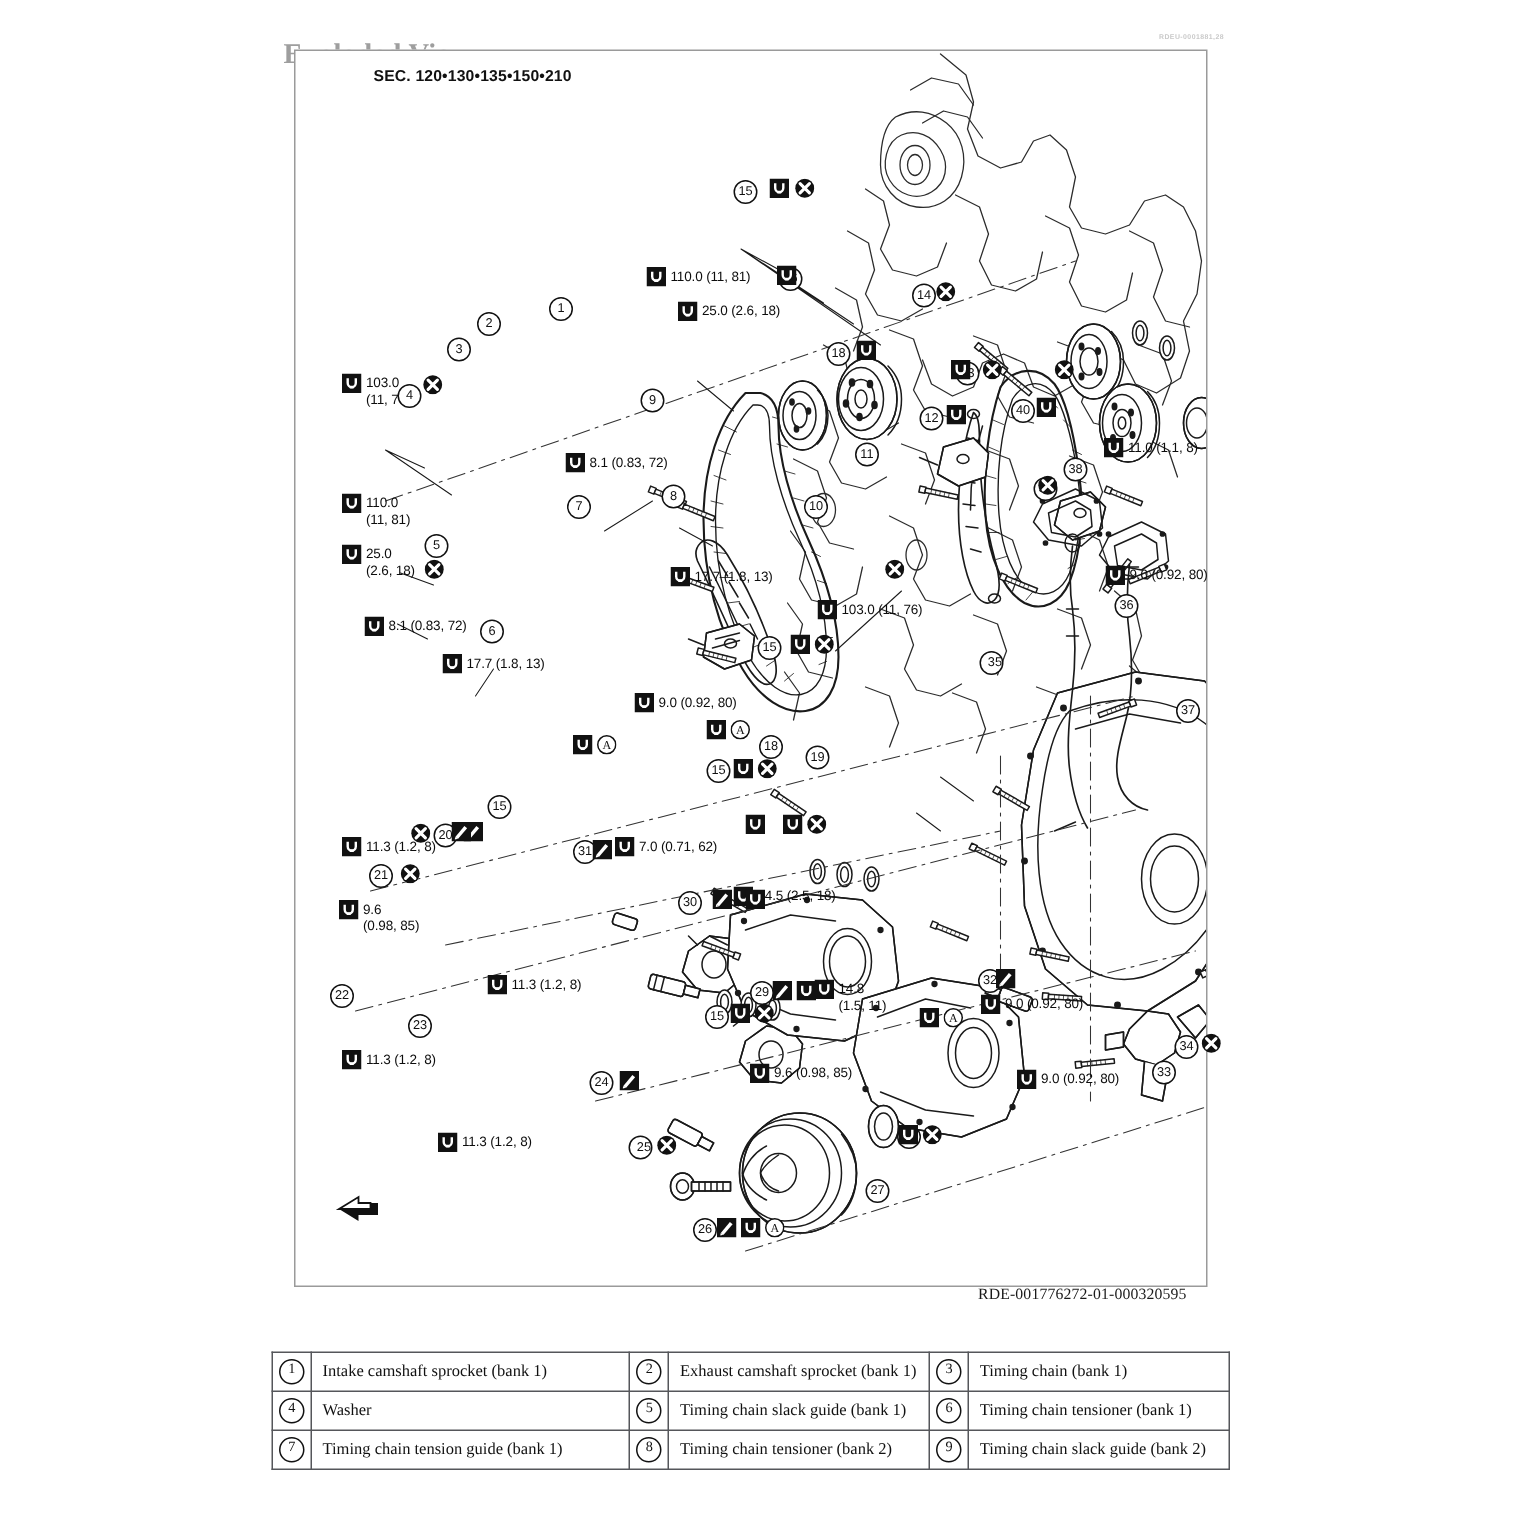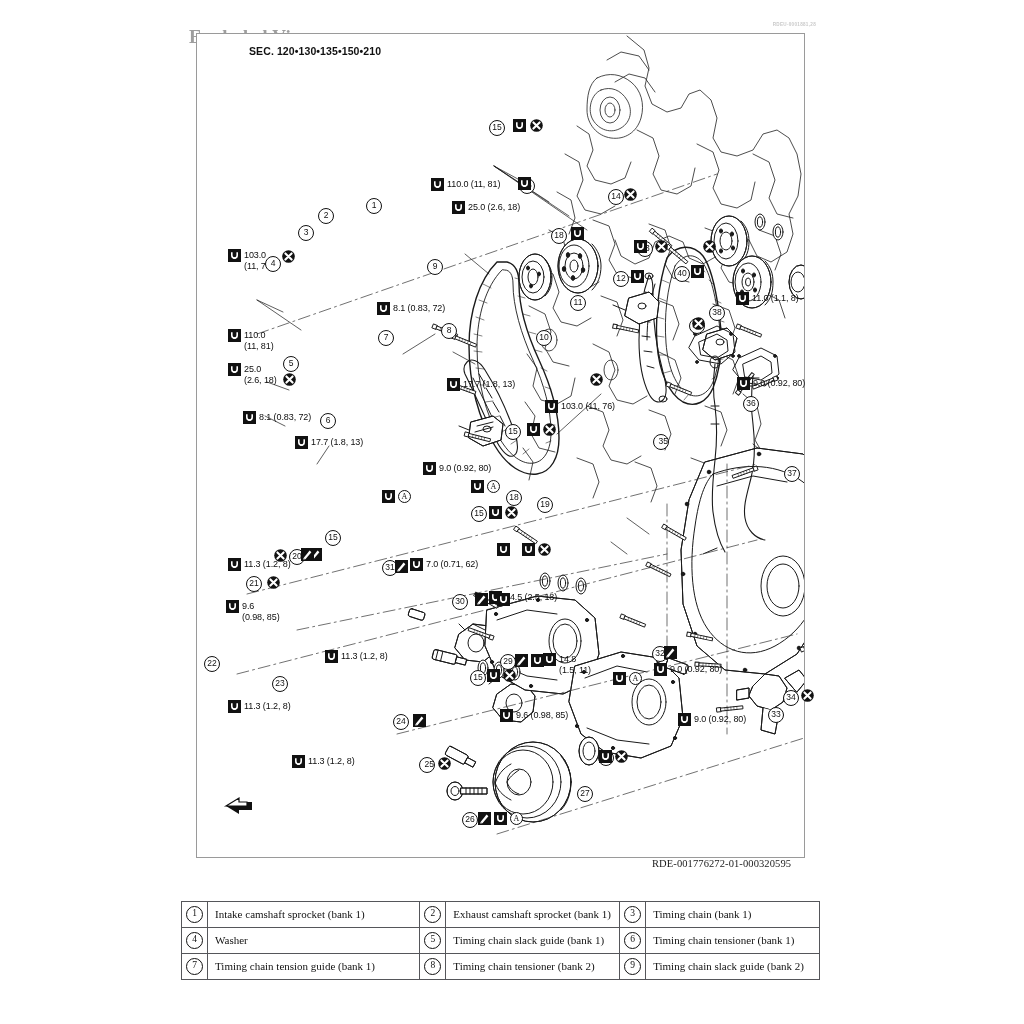--- a/index.html
+++ b/index.html
@@ -805,21 +805,21 @@
       <div class="circnum" style="left: 519px; top: 178px;">16</div>
       <div class="circnum" style="left: 551px; top: 228px;">18</div>
       <div class="circnum" style="left: 506px; top: 490px;">18</div>
       <div class="circnum" style="left: 537px; top: 497px;">19</div>
       <div class="circnum" style="left: 505px; top: 424px;">15</div>
       <div class="circnum" style="left: 471px; top: 506px;">15</div>
       <div class="circnum" style="left: 325px; top: 530px;">15</div>
       <div class="circnum" style="left: 470px; top: 670px;">15</div>
       <div class="circnum" style="left: 289px; top: 549px;">20</div>
       <div class="circnum" style="left: 246px; top: 576px;">21</div>
-      <div class="circnum" style="left: 204px; top: 656px;">22</div>
+      <div class="circnum" style="left: 220px; top: 656px;">22</div>
       <div class="circnum" style="left: 272px; top: 676px;">23</div>
       <div class="circnum" style="left: 393px; top: 714px;">24</div>
       <div class="circnum" style="left: 419px; top: 757px; text-align: right;">25</div>
       <div class="circnum" style="left: 462px; top: 812px;">26</div>
       <div class="circnum" style="left: 577px; top: 786px;">27</div>
       <div class="circnum" style="left: 598px; top: 750px;">28</div>
       <div class="circnum" style="left: 500px; top: 654px;">29</div>
       <div class="circnum" style="left: 452px; top: 594px;">30</div>
       <div class="circnum" style="left: 382px; top: 560px;">31</div>
       <div class="circnum" style="left: 652px; top: 646px;">32</div>

